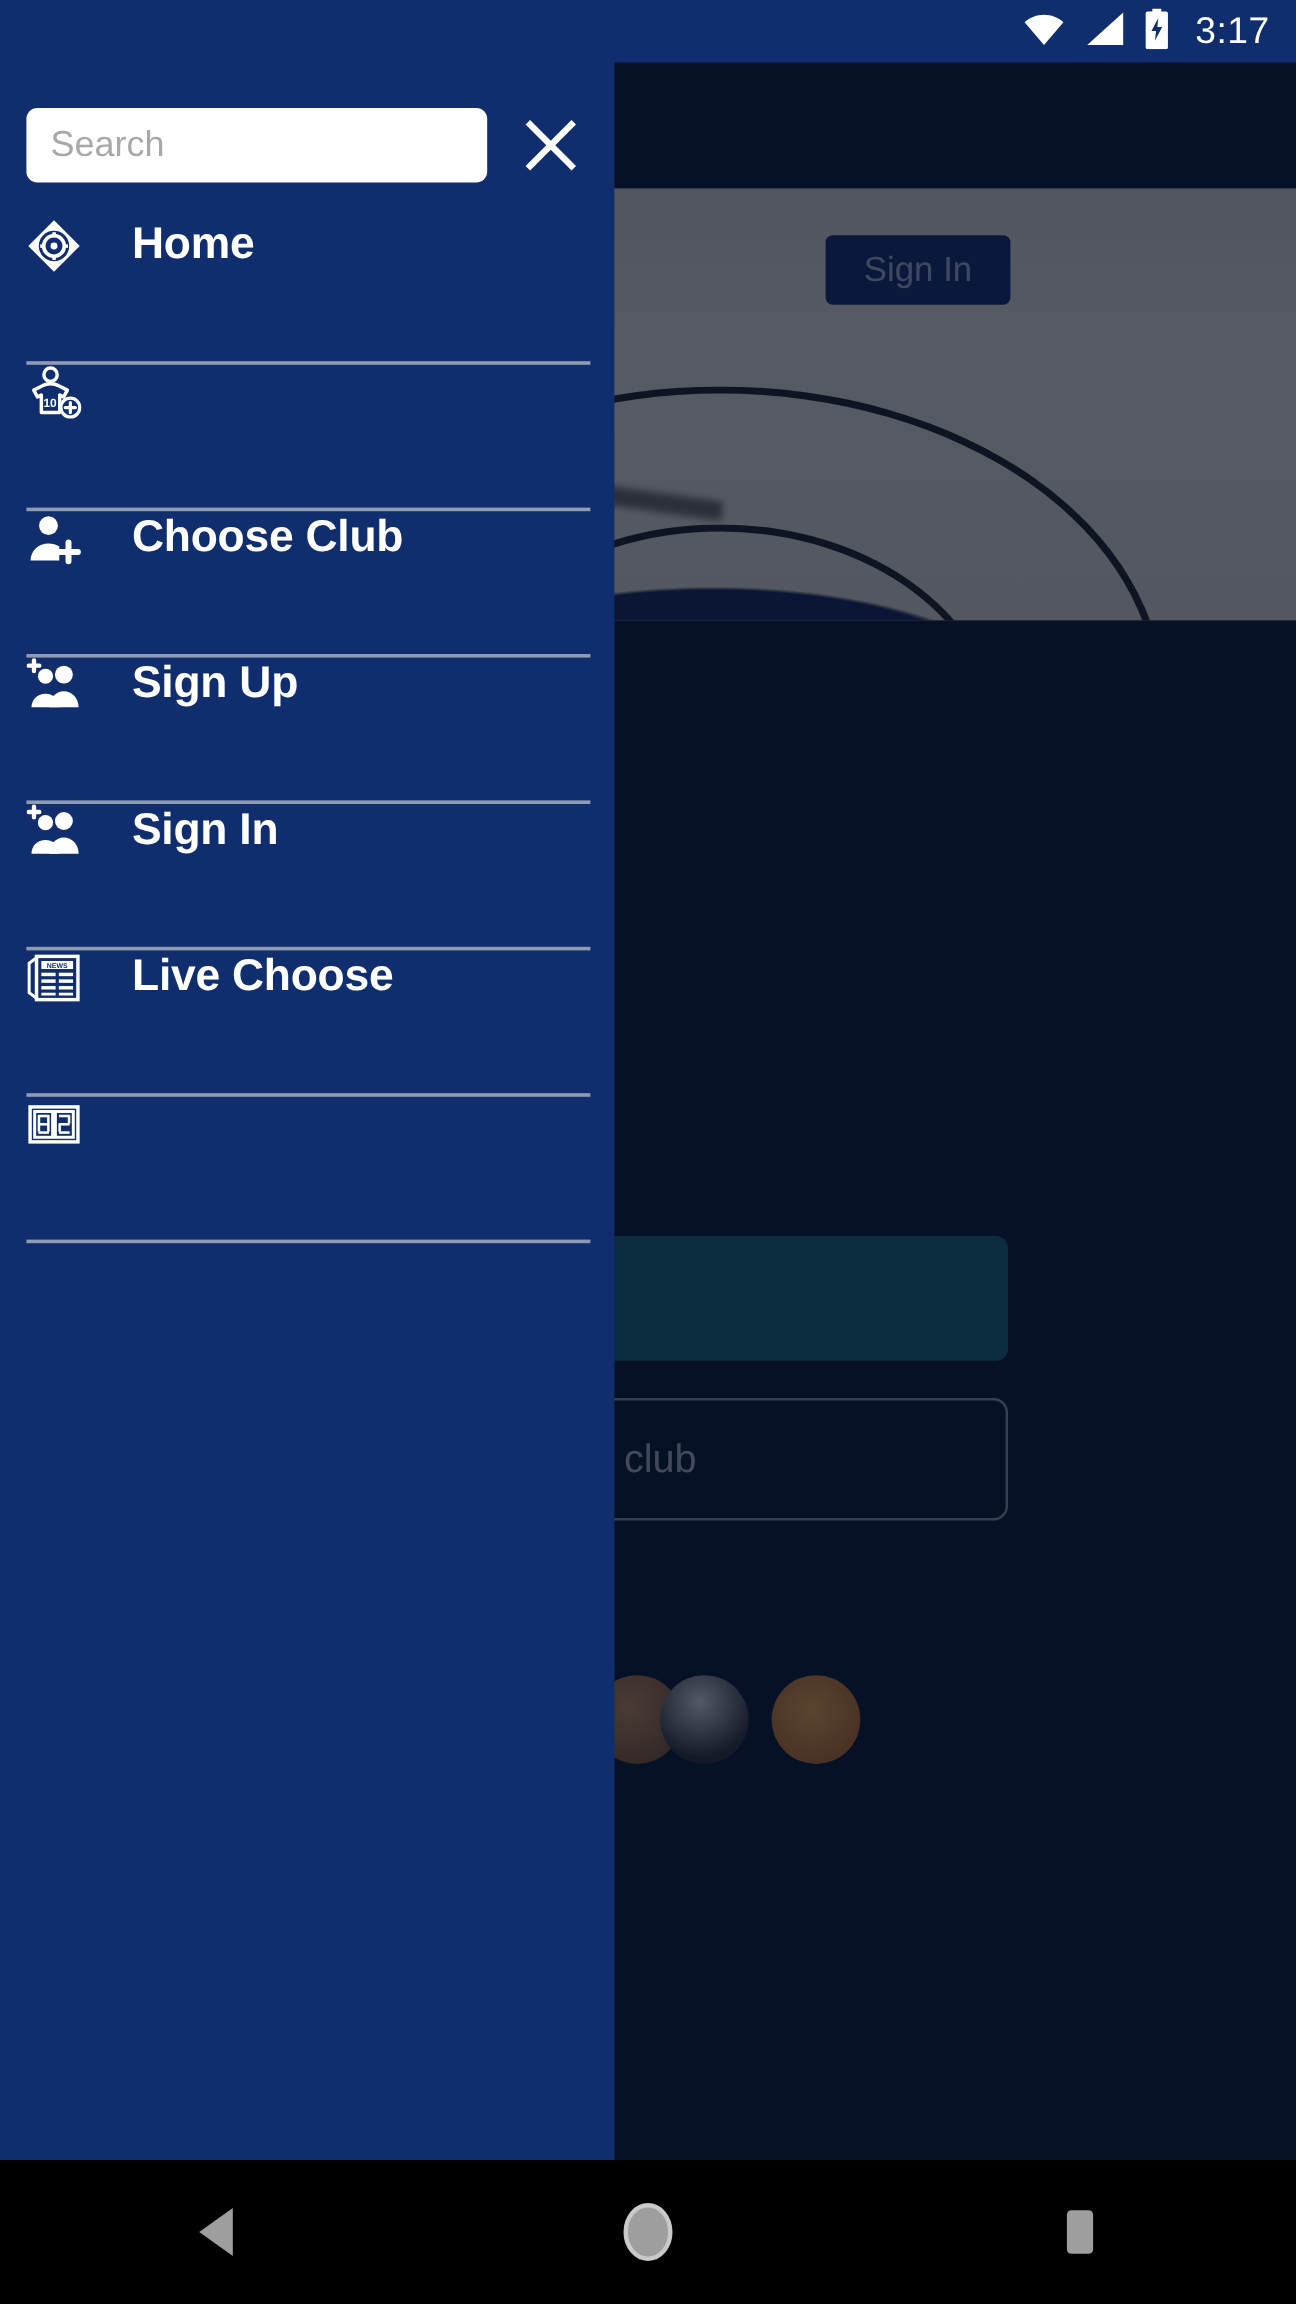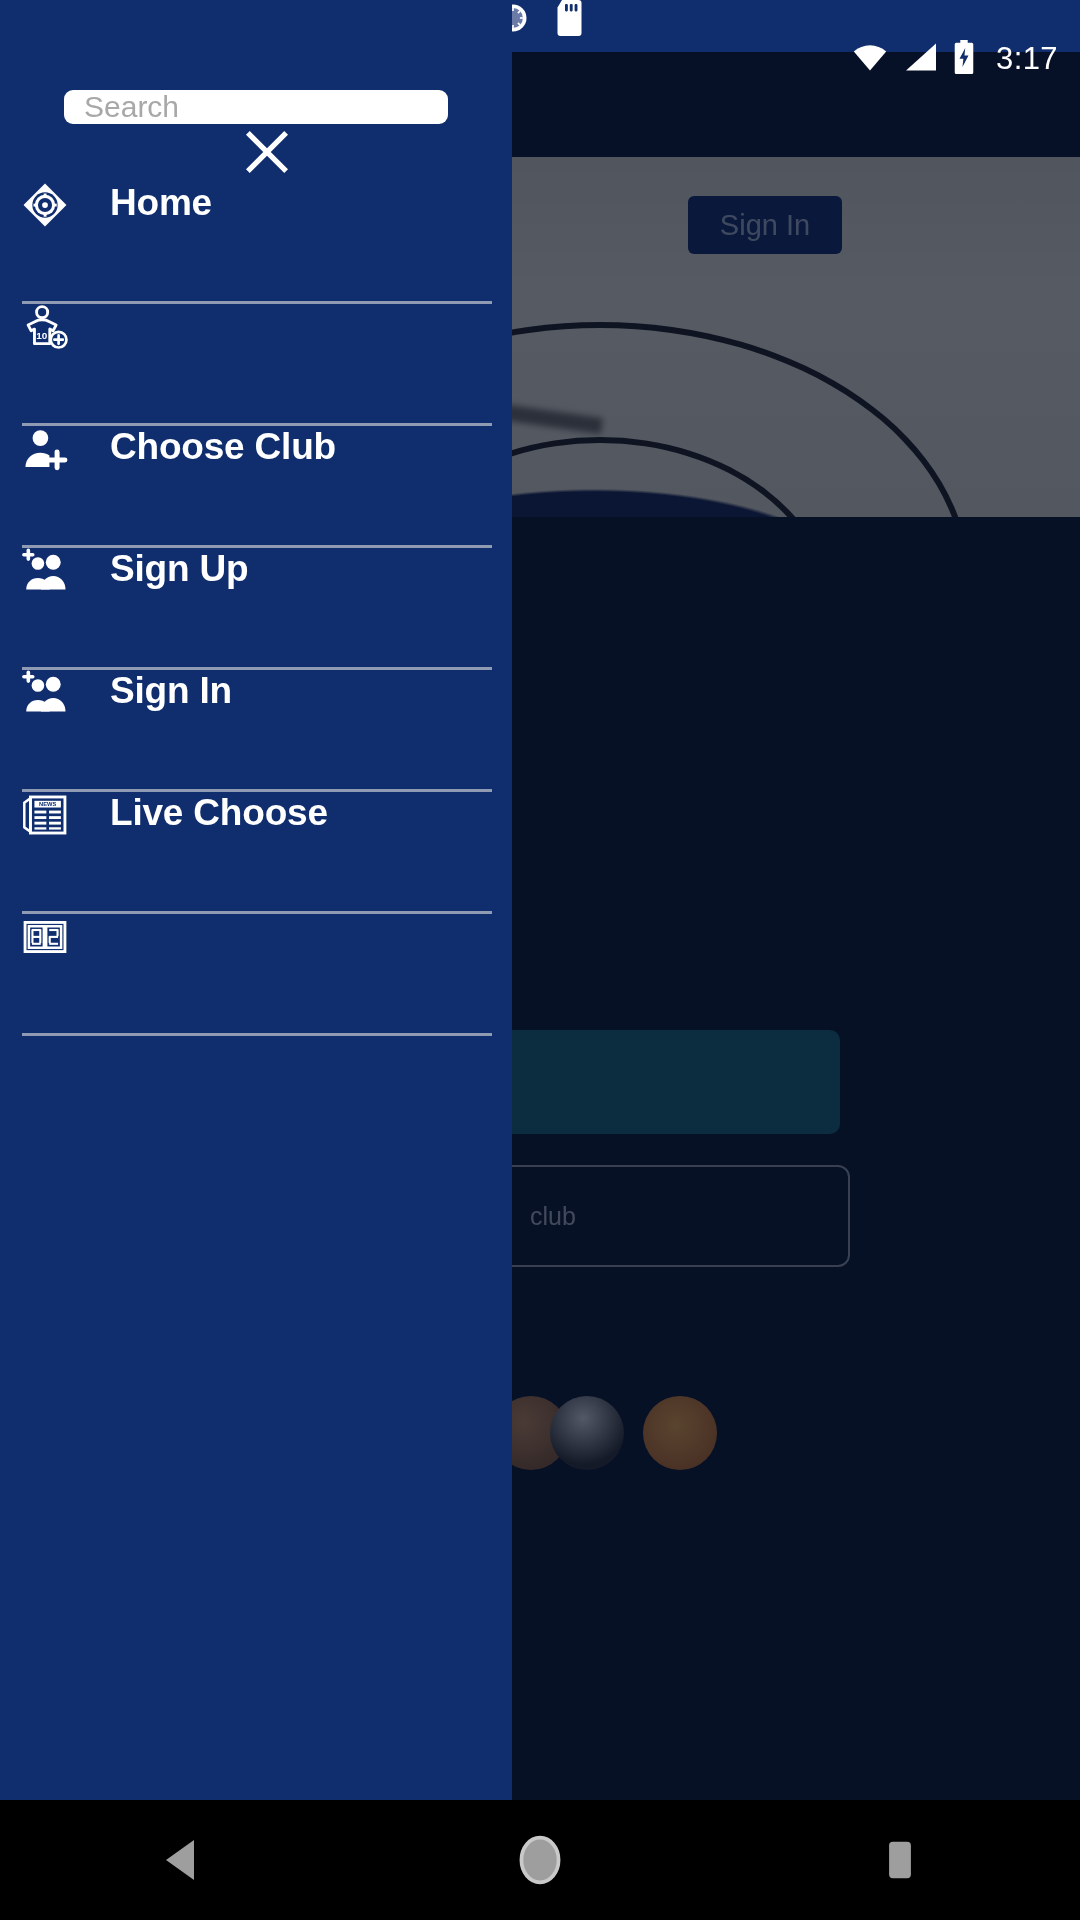--- a/index.html
+++ b/index.html
@@ -62,52 +62,52 @@
   .bg-signin {
     position:absolute; top:196px; left:688px; width:154px; height:58px;
     background:#12275c; border-radius:6px; color:#9aa6bd;
     font-size:29px; display:flex; align-items:center; justify-content:center;
   }
   .bg-teal-card {
     position:absolute; left:410px; top:1030px; width:430px; height:104px;
     background:#17596b; border-radius:10px;
   }
   .bg-club-input {
-    position:absolute; left:408px; top:1165px; width:442px; height:102px;
+    position:absolute; left:398px; top:1165px; width:442px; height:102px;
     border:2px solid #8b8f99; border-radius:12px;
     display:flex; align-items:center; padding-left:120px;
-    color:#a2a6ad; font-size:25px;
+    color:#a2a6ad; font-size:33px;
   }
   .bg-avatar-row { position:absolute; left:400px; top:1378px; width:480px; height:120px; }
   .bg-avatar {
     position:absolute; width:74px; height:74px; border-radius:50%;
     top:18px; background:#555;
   }
   .av0 { left:94px;  background:radial-gradient(circle at 40% 35%,#b9814e,#6d4422); }
   .av1 { left:150px; background:radial-gradient(circle at 45% 30%,#cfcfcf,#2c2c2c 70%); }
   .av2 { left:243px; background:radial-gradient(circle at 45% 40%,#e09a3d,#a8551a); }
 
   
   #statusbar {
     position:absolute; top:0; left:0; width:1080px; height:52px;
     background:#102E6E; z-index:40;
-    display:flex; align-items:center; padding:0 22px;flex-direction:column;
+    display:flex; align-items:center; padding:0 22px;
   }
   .sb-left { display:flex; align-items:center; gap:22px; }
   .sb-right { margin-left:auto; display:flex; align-items:center; gap:15px; }
   .sb-time { color:#fff; font-size:31px; letter-spacing:.4px; margin-left:6px; }
 
   
   #drawer {
     position:absolute; top:0; left:0; width:512px; height:1800px;
     background:#102E6E; z-index:50;
   }
   #searchrow {
     position:absolute; top:90px; left:22px; width:468px; height:62px;
-    display:flex; align-items:center;flex-direction:column;
+    display:flex; align-items:center;
   }
   #searchbox {
     width:384px; height:62px; background:#fff; border-radius:9px;
     display:flex; align-items:center; padding-left:20px;
     color:#a8a8a8; font-size:30px;
   }
   #closebtn {
     width:62px; height:62px; margin-left:22px;
     display:flex; align-items:center; justify-content:center;
   }

